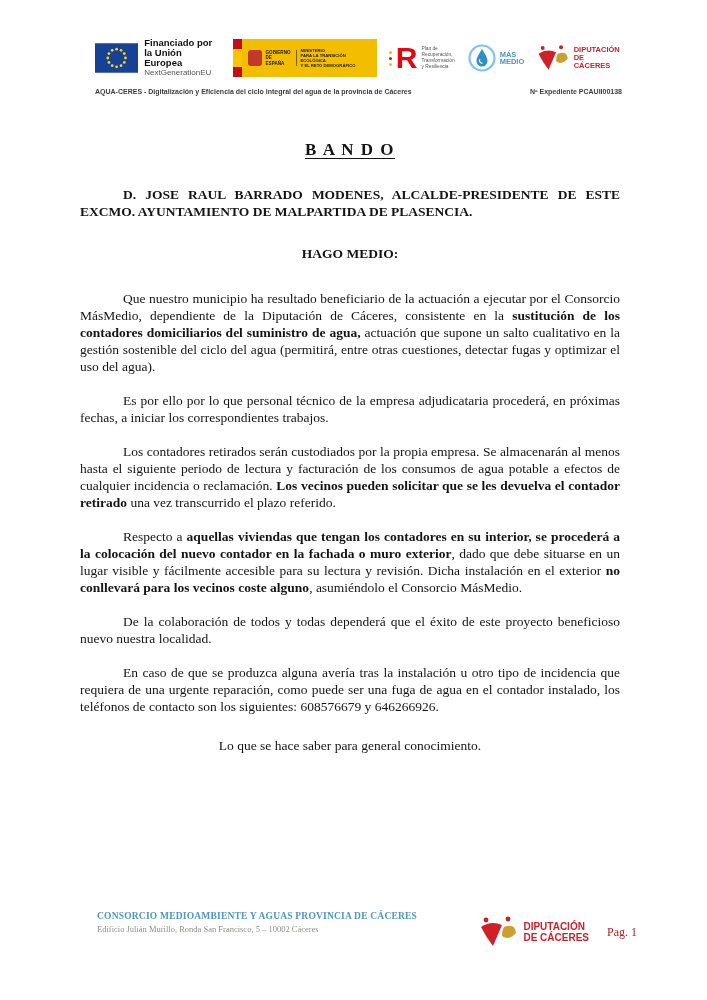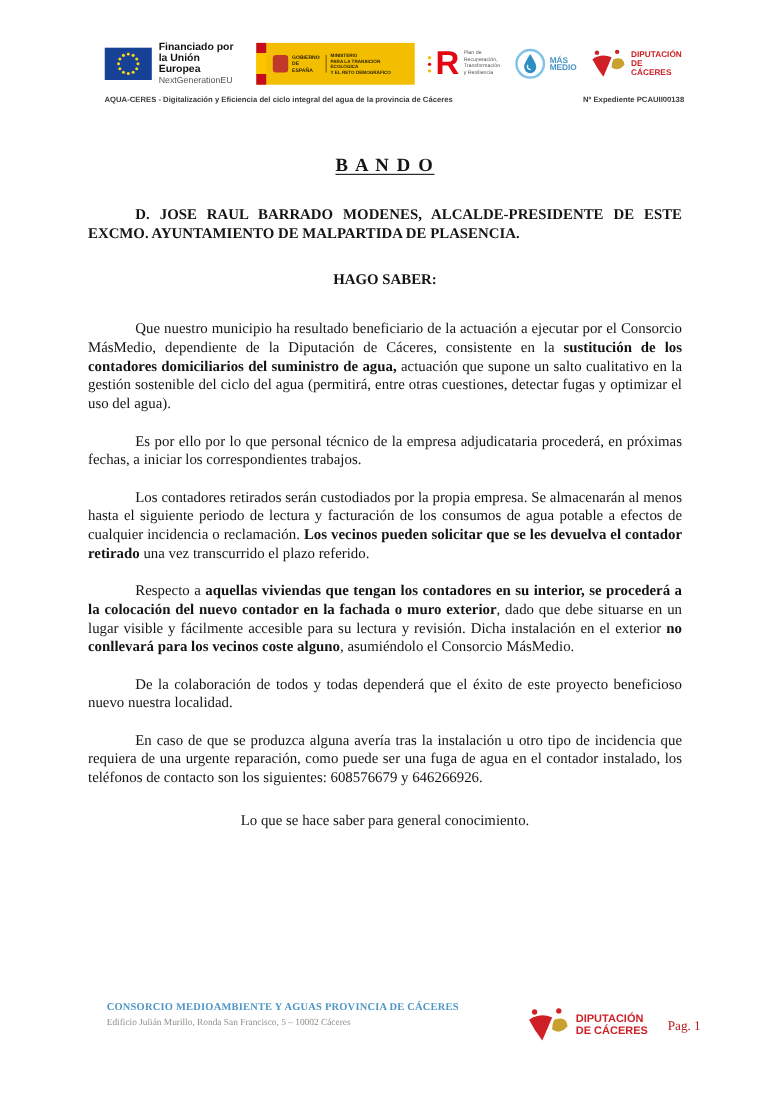--- a/index.html
+++ b/index.html
@@ -137,21 +137,21 @@
       <span>AQUA-CERES - Digitalización y Eficiencia del ciclo integral del agua de la provincia de Cáceres</span>
       <span>Nº Expediente PCAUII00138</span>
     </div>
   </div>
 
   <div class="main">
     <h1 class="doc-title">B A N D O</h1>
 
     <p class="para salutation">D. JOSE RAUL BARRADO MODENES, ALCALDE-PRESIDENTE DE ESTE EXCMO. AYUNTAMIENTO DE MALPARTIDA DE PLASENCIA.</p>
 
-    <p class="hago">HAGO SABER:</p>
+    <p class="hago">HAGO MEDIO:</p>
 
     <p class="para"><span>Que nuestro municipio ha resultado beneficiario de la actuación a ejecutar por el Consorcio MásMedio, dependiente de la Diputación de Cáceres, consistente en la </span><span class="b">sustitución de los contadores domiciliarios del suministro de agua,</span><span> actuación que supone un salto cualitativo en la gestión sostenible del ciclo del agua (permitirá, entre otras cuestiones, detectar fugas y optimizar el uso del agua).</span></p>
 
     <p class="para"><span>Es por ello por lo que personal técnico de la empresa adjudicataria procederá, en próximas fechas, a iniciar los correspondientes trabajos.</span></p>
 
     <p class="para"><span>Los contadores retirados serán custodiados por la propia empresa. Se almacenarán al menos hasta el siguiente periodo de lectura y facturación de los consumos de agua potable a efectos de cualquier incidencia o reclamación. </span><span class="b">Los vecinos pueden solicitar que se les devuelva el contador retirado</span><span> una vez transcurrido el plazo referido.</span></p>
 
     <p class="para"><span>Respecto a </span><span class="b">aquellas viviendas que tengan los contadores en su interior, se procederá a la colocación del nuevo contador en la fachada o muro exterior</span><span>, dado que debe situarse en un lugar visible y fácilmente accesible para su lectura y revisión. Dicha instalación en el exterior </span><span class="b">no conllevará para los vecinos coste alguno</span><span>, asumiéndolo el Consorcio MásMedio.</span></p>
 
     <p class="para"><span>De la colaboración de todos y todas dependerá que el éxito de este proyecto beneficioso nuevo nuestra localidad.</span></p>

